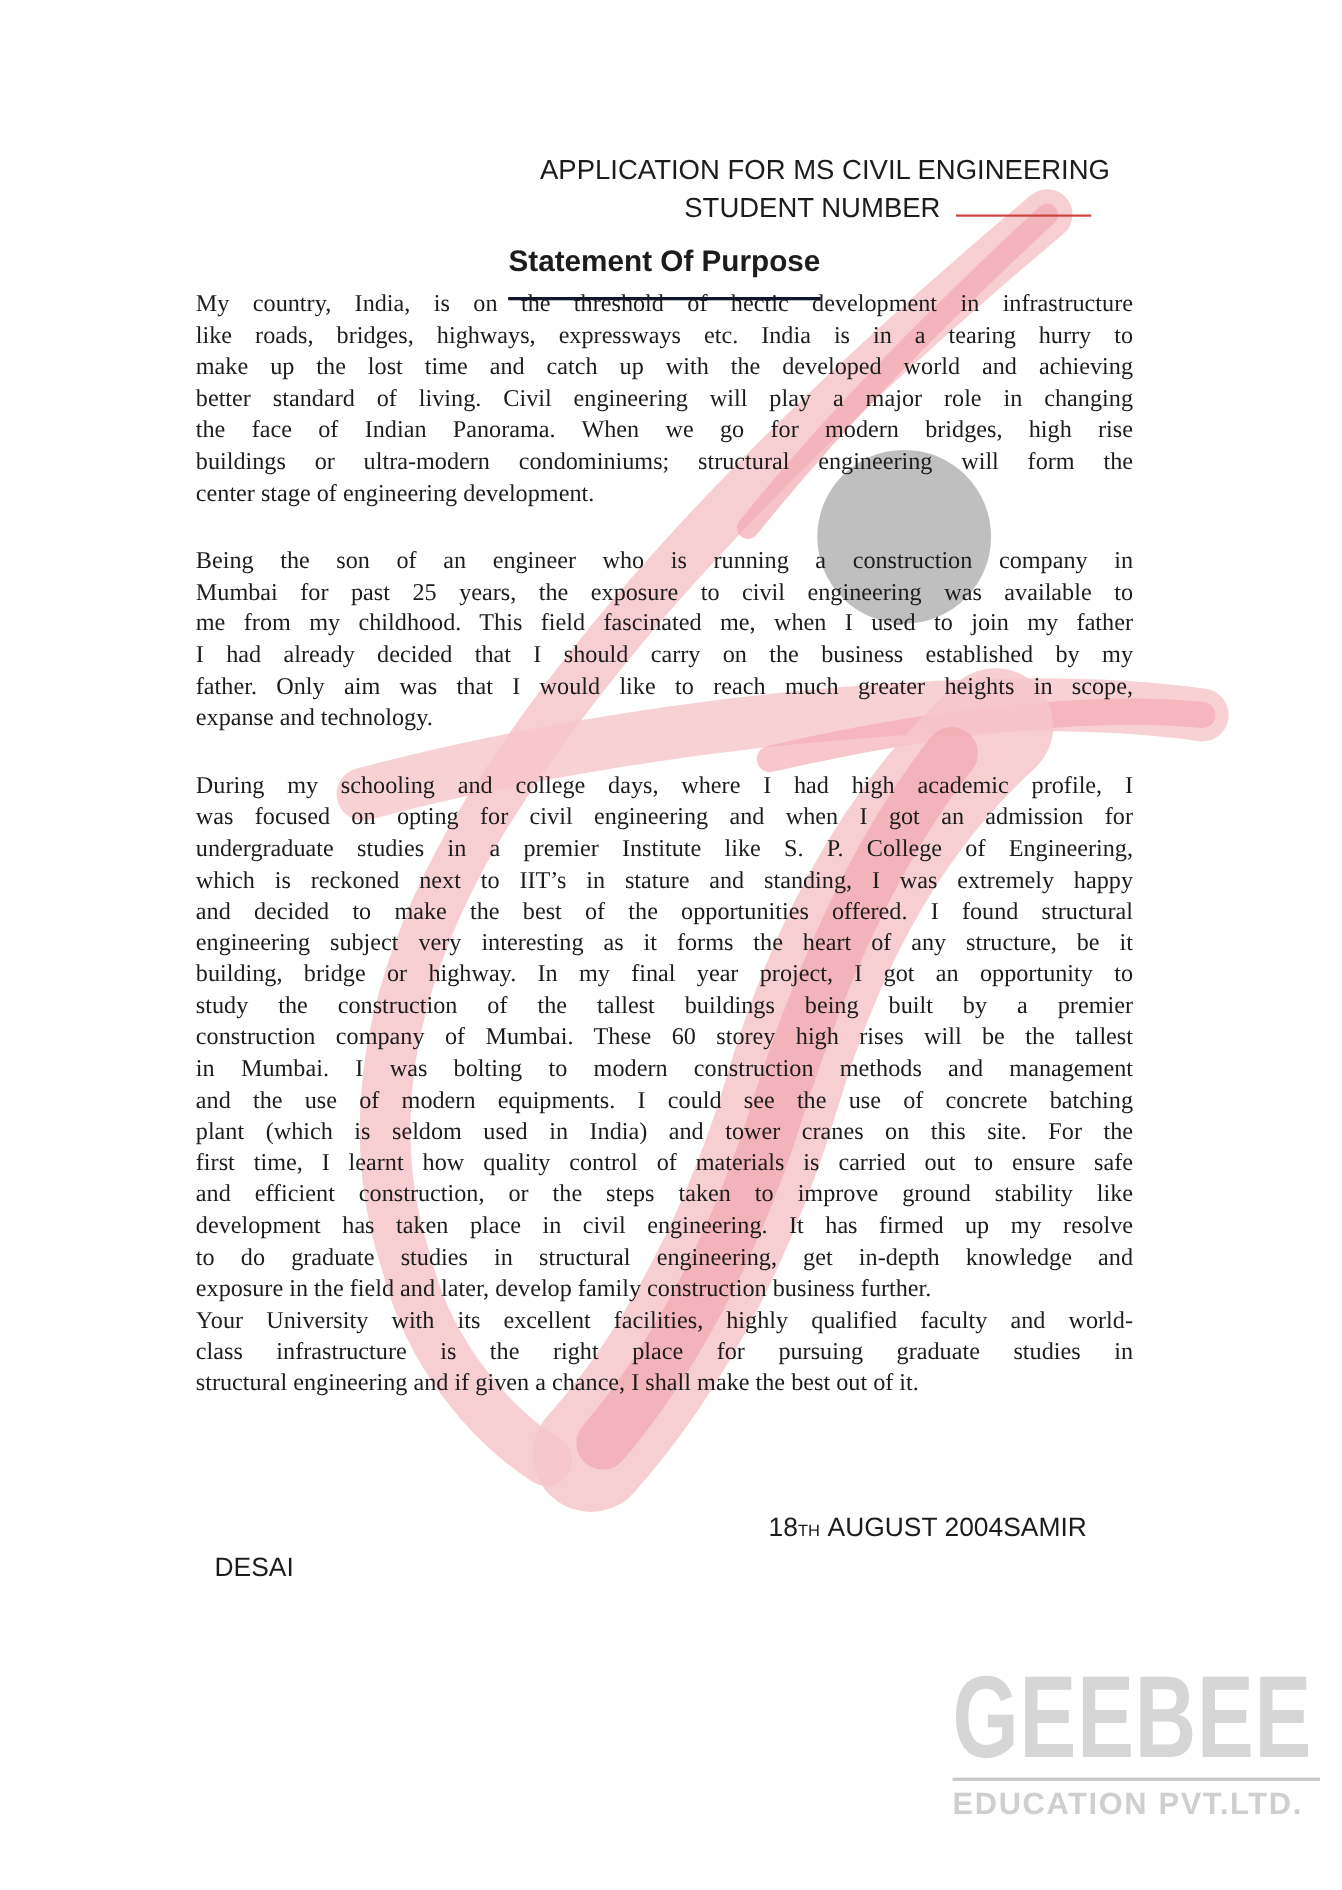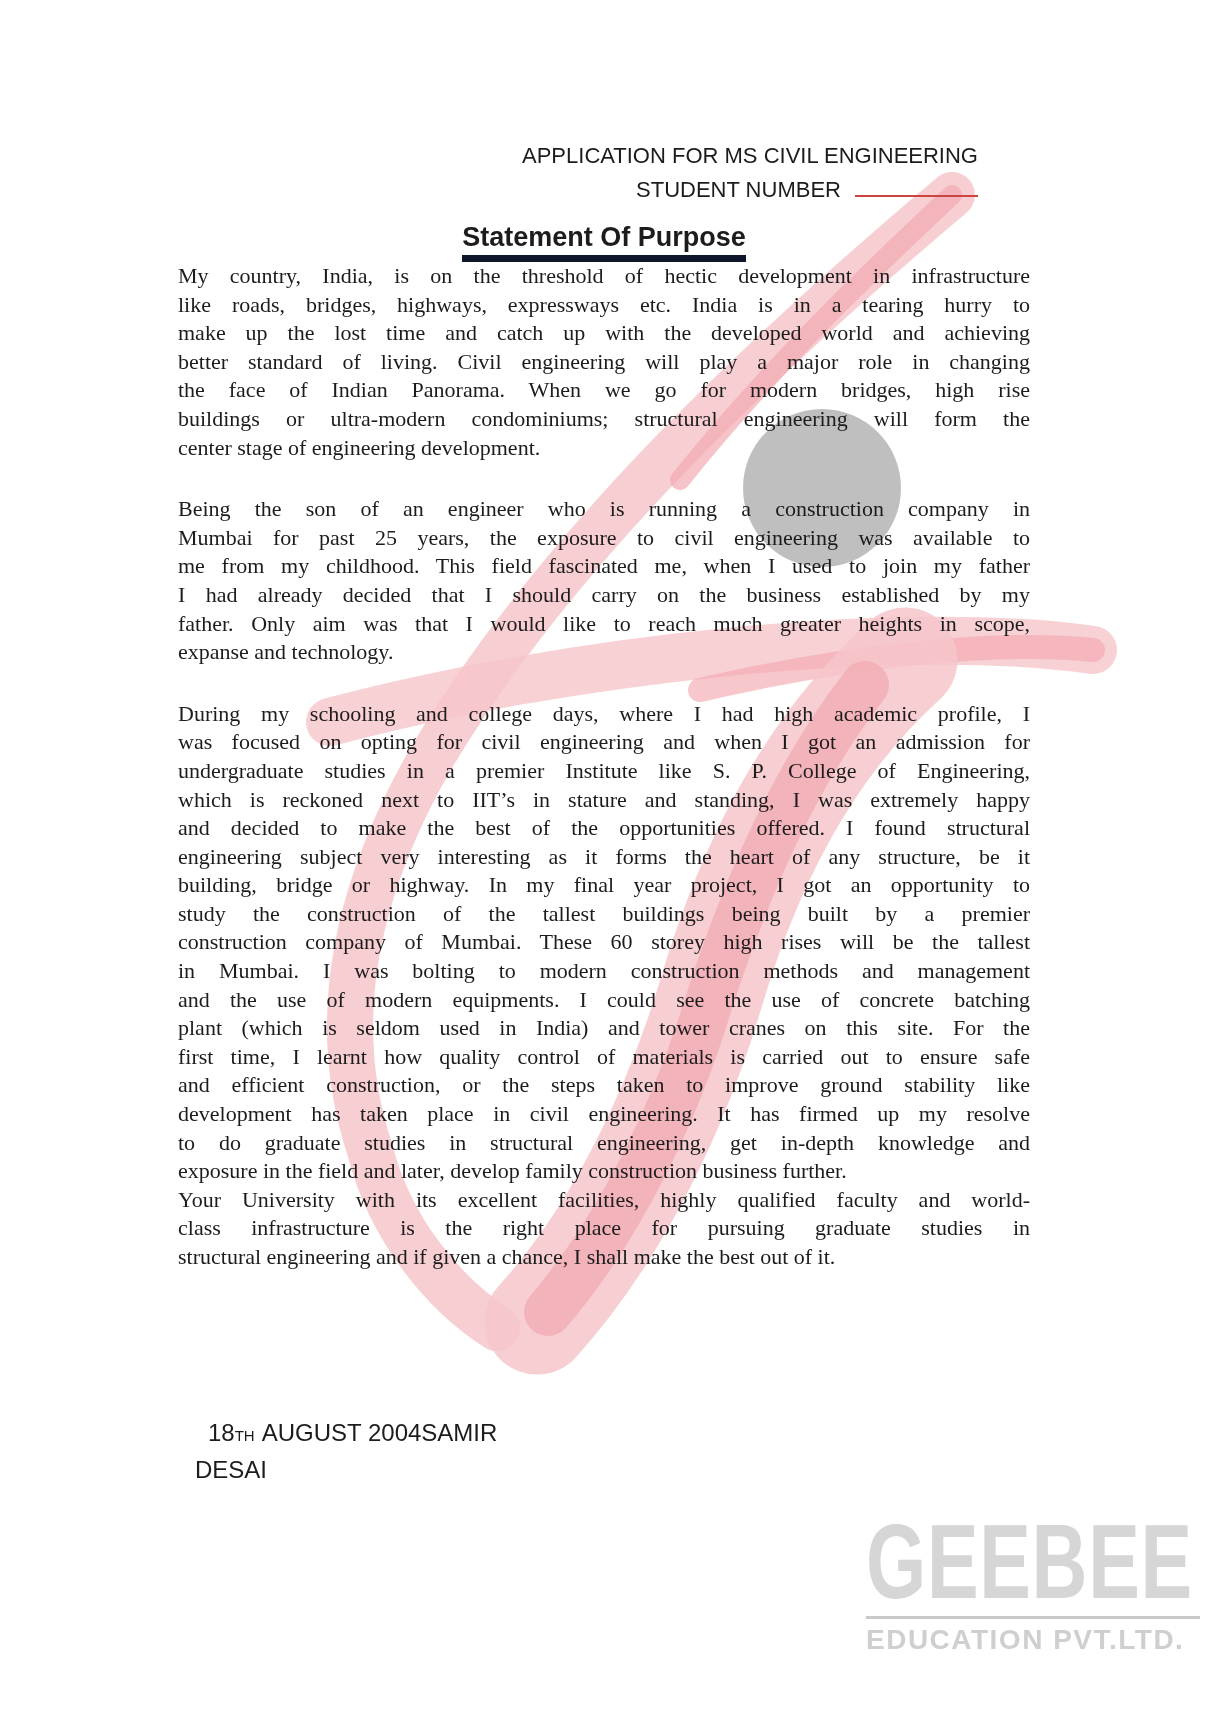--- a/index.html
+++ b/index.html
@@ -24,54 +24,54 @@
     color:#d6d6d6;
   }
   .brand-rule { width:334px; border-top:3px solid #c9c9c9; margin-top:7px; }
   .brand-sub {
     font-size:28px; letter-spacing:1.5px; margin-top:5px;
     white-space:nowrap; color:#cfcfcf; font-weight:bold;
   }
   
   .header {
     position:absolute; top:140px; left:400px; width:700px;
-    text-align:center; font-size:22px; line-height:31px; z-index:1;
+    text-align:center; font-size:25px; line-height:31px; z-index:1;
   }
   .student-row { position:relative; left:57px; margin-top:3px; white-space:nowrap; }
   .blank-line {
     display:inline-block; width:123px; height:18px;
     border-bottom:2px solid #cc4440; margin-left:14px;
     vertical-align:baseline;
   }
   
   .sop-title-wrap {
     position:absolute; top:222px; left:178px; width:852px;
     text-align:center; z-index:1;
   }
   .sop-title {
     display:inline-block; font-weight:bold; font-size:27px;
-    border-bottom:7px solid #0f172a; padding-bottom:2px;
+    border-bottom:3px solid #0f172a; padding-bottom:17px;
   }
   
   .body-text {
     position:absolute; top:262px; left:178px; width:852px;
     font-size:22px; line-height:28.6px; z-index:1;
   }
   .para { margin:0 0 33px 0;font-family:Liberation Serif, serif; }
   .para.nogap { margin-bottom:0; }
   .tline { text-align:justify; text-align-last:justify; }
   .tline.tlast { text-align:last left; text-align-last:left; }
   
   .signoff {
     position:absolute; top:1374px; left:178px; width:852px;
     font-size:24px; line-height:30px; z-index:1;
   }
   .signoff-row1 {
-    display:flex; justify-content:flex-start;
-    padding-left:30px; padding-right:42px;margin-top:44px;
+    display:flex; justify-content:flex-end;
+    padding-left:30px; padding-right:42px;
   }
   .date-ordinal { font-size:15px; }
   .date-rest { margin-left:7px; }
   .signoff-row2 { padding-left:17px; margin-top:4px; }
 </style>
 </head>
 <body>
 
 <div class="page">
 

